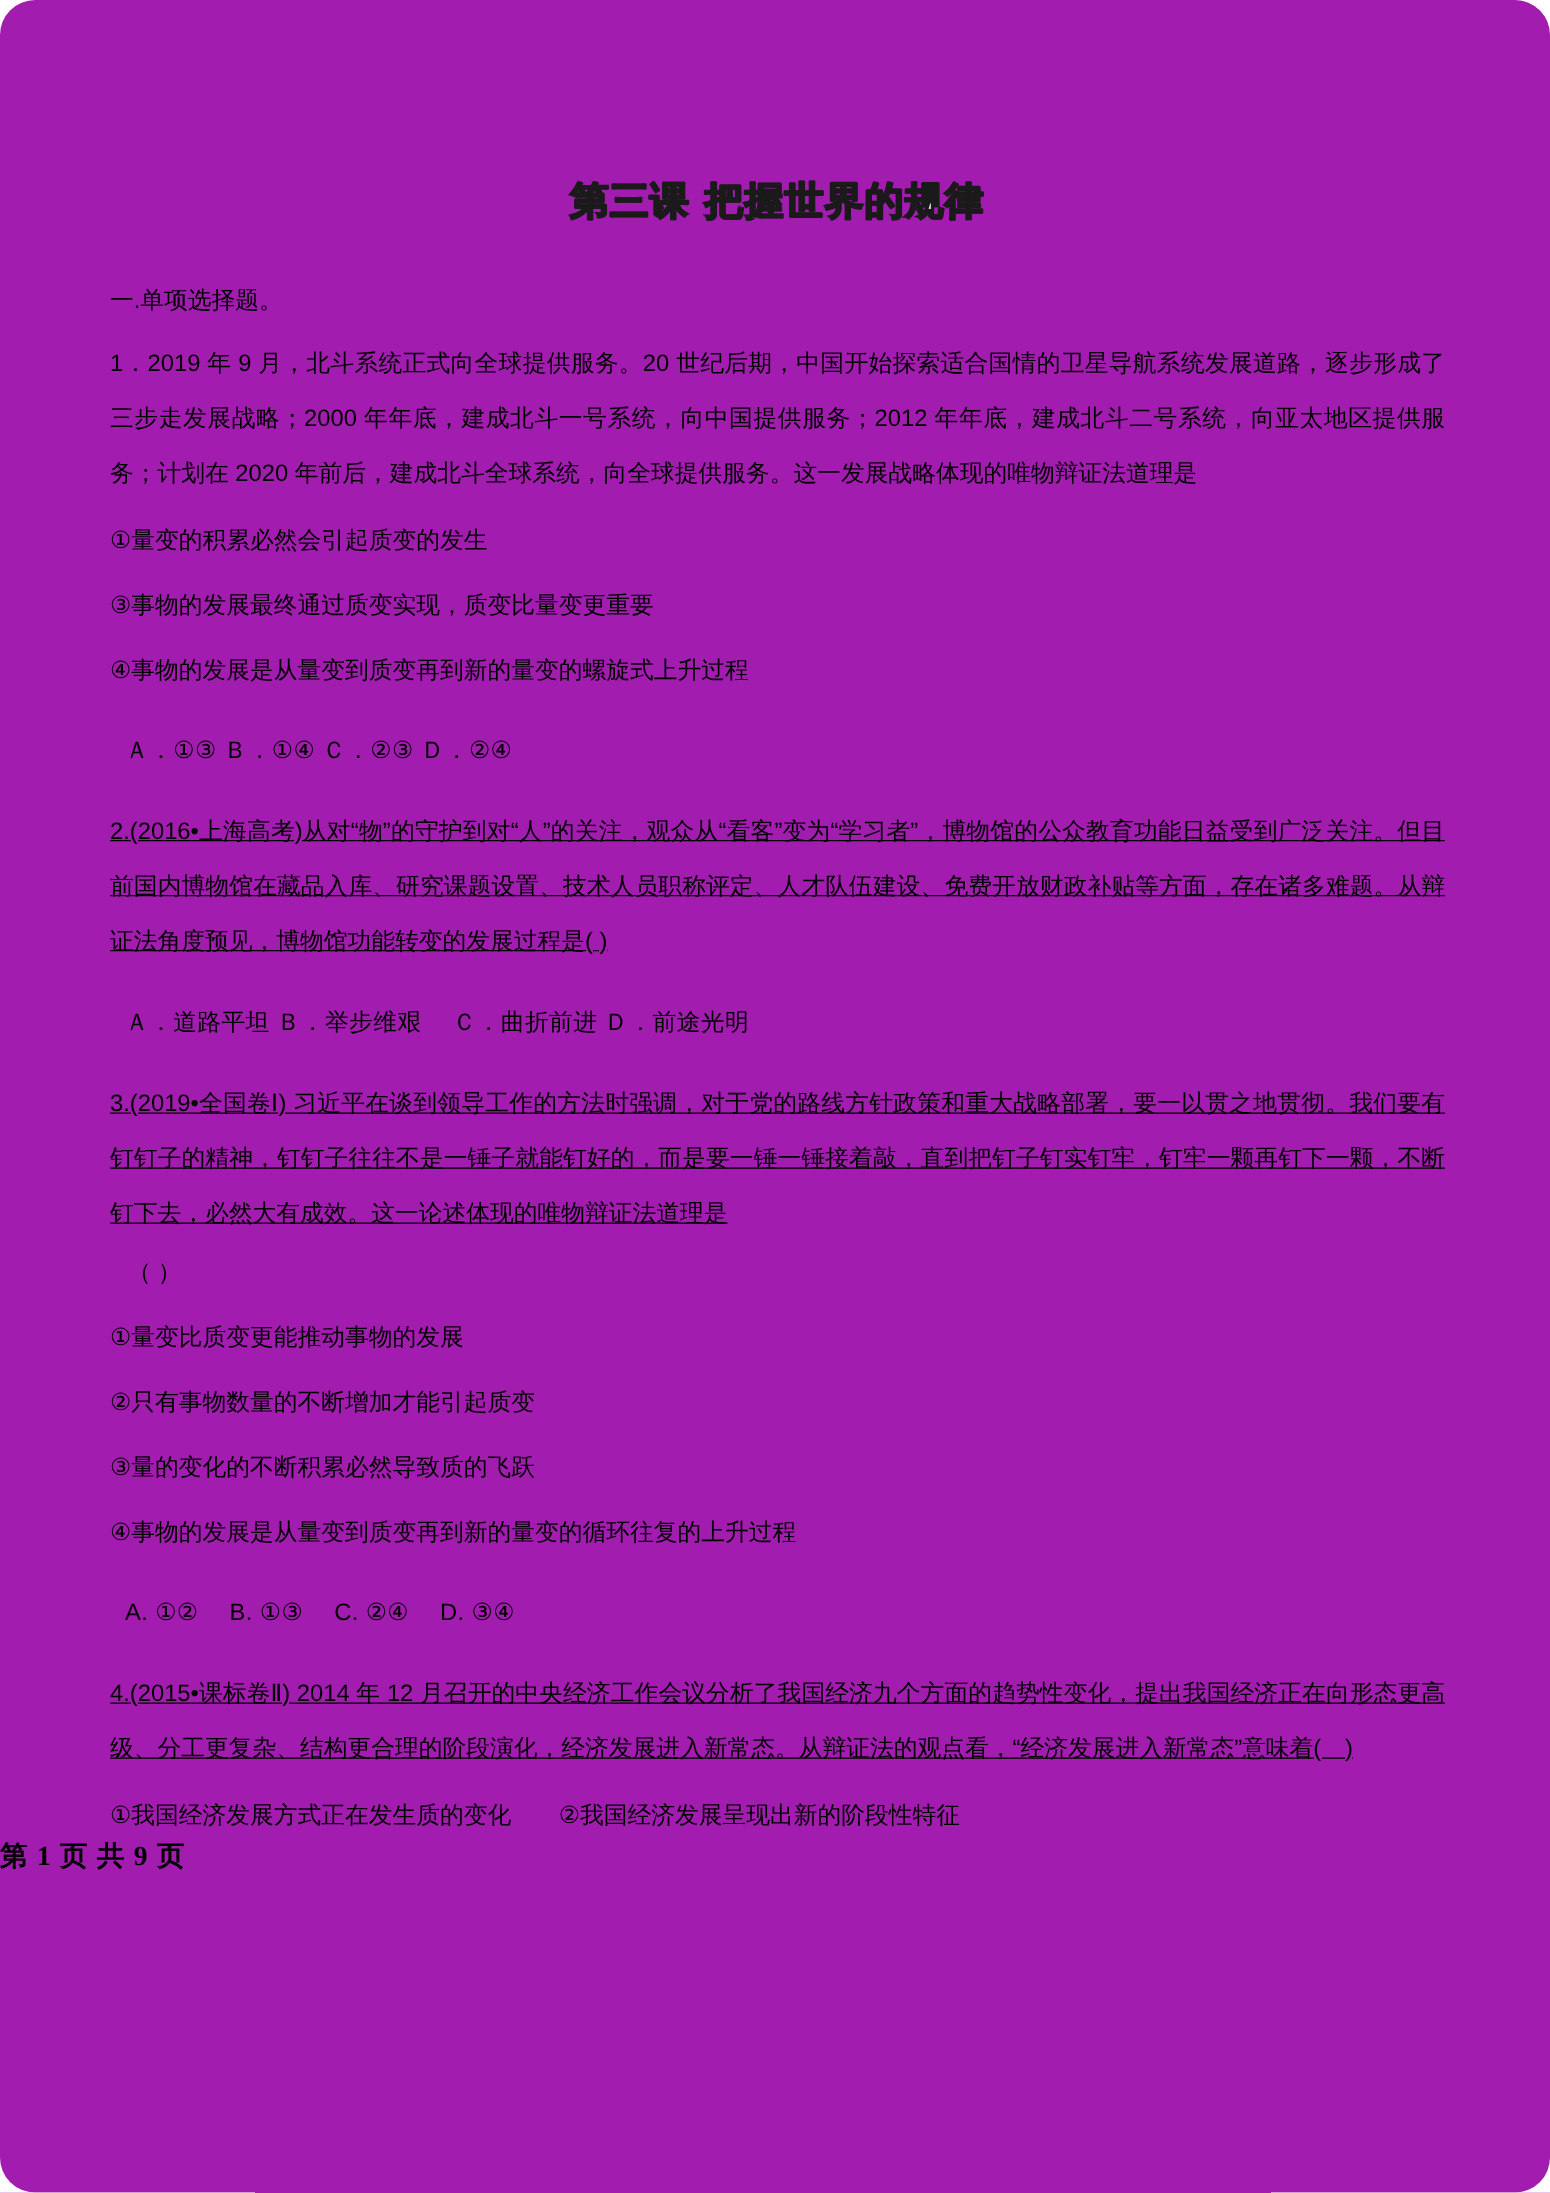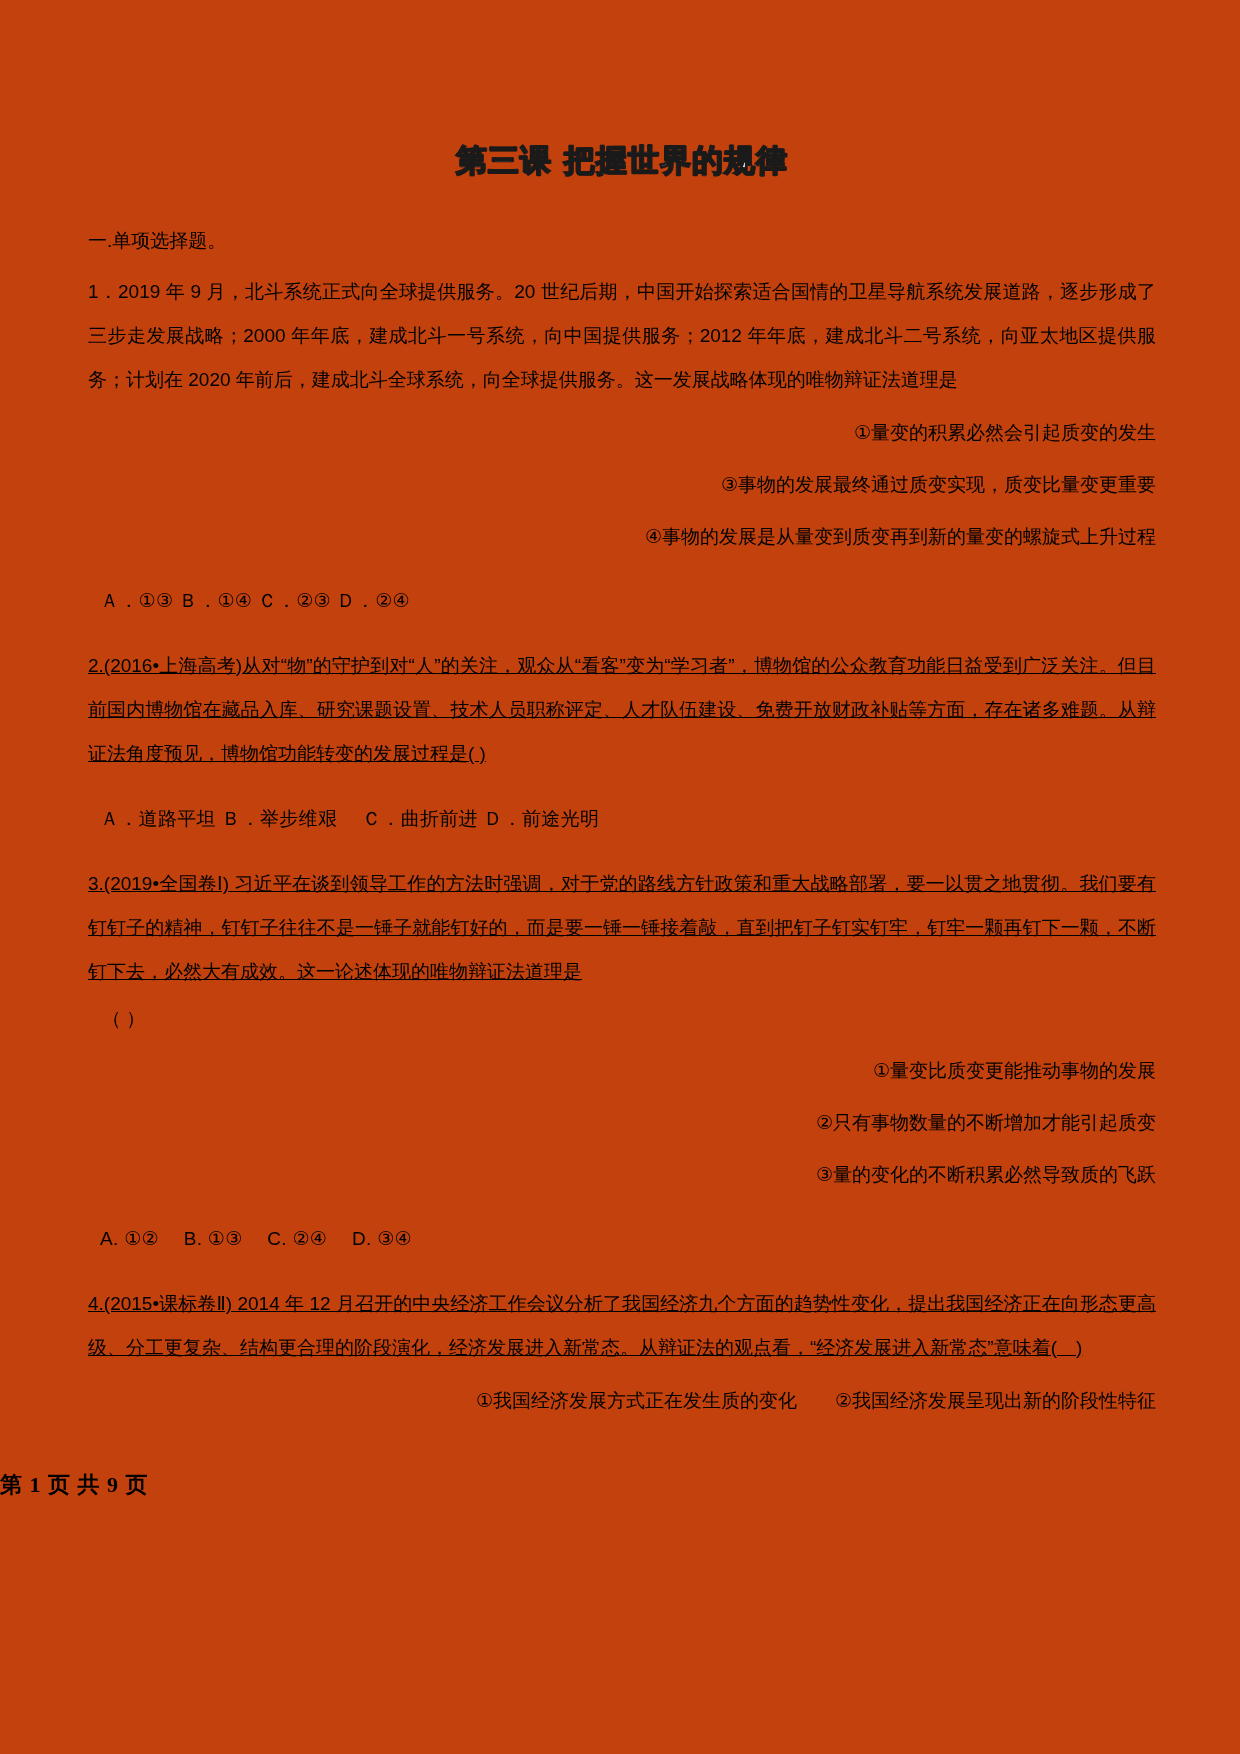--- a/index.html
+++ b/index.html
@@ -4,25 +4,26 @@
 <style>
   html, body {
     margin: 0;
     padding: 0;
     background: #ffffff;
   }
   .page {
     position: relative;
     width: 1240px;
     height: 1754px;
-    background: #c2410c;
+    background: #a21caf;
     margin: 0 auto;
     overflow: hidden;
     font-family: "Liberation Sans", "DejaVu Sans", sans-serif;
     color: #000000;
+    border-radius: 28px;
   }
   .content {
     position: absolute;
     left: 88px;
     top: 0;
     width: 1068px;
   }
 
   
   .title-block {
@@ -73,21 +74,20 @@
   }
   p.para.tight {
     padding-top: 10px;
     text-decoration: underline;
   }
   p.opt {
     margin: 0;
     padding-top: 10px;
     font-size: 19px;
     line-height: 42px;
-    text-align: right;
   }
   p.answers {
     margin: 12px;
     padding-top: 10px;
     font-size: 19px;
     line-height: 42px;
     letter-spacing: 0.3px;
   }
   p.indent-paren {
     margin: 0;
@@ -129,20 +129,21 @@
     <p class="answers">Ａ．①③ Ｂ．①④ Ｃ．②③ Ｄ．②④</p>
 
     <p class="para tight">2.(2016•上海高考)从对“物”的守护到对“人”的关注，观众从“看客”变为“学习者”，博物馆的公众教育功能日益受到广泛关注。但目前国内博物馆在藏品入库、研究课题设置、技术人员职称评定、人才队伍建设、免费开放财政补贴等方面，存在诸多难题。从辩证法角度预见，博物馆功能转变的发展过程是(    )</p>
     <p class="answers">Ａ．道路平坦 Ｂ．举步维艰 　Ｃ．曲折前进 Ｄ．前途光明</p>
 
     <p class="para tight">3.(2019•全国卷Ⅰ) 习近平在谈到领导工作的方法时强调，对于党的路线方针政策和重大战略部署，要一以贯之地贯彻。我们要有钉钉子的精神，钉钉子往往不是一锤子就能钉好的，而是要一锤一锤接着敲，直到把钉子钉实钉牢，钉牢一颗再钉下一颗，不断钉下去，必然大有成效。这一论述体现的唯物辩证法道理是</p>
     <p class="indent-paren">（ ）</p>
     <p class="opt">①量变比质变更能推动事物的发展</p>
     <p class="opt">②只有事物数量的不断增加才能引起质变</p>
     <p class="opt">③量的变化的不断积累必然导致质的飞跃</p>
+    <p class="opt">④事物的发展是从量变到质变再到新的量变的循环往复的上升过程</p>
     <p class="answers">A. ①②　 B. ①③　 C. ②④　 D. ③④</p>
 
     <p class="para tight">4.(2015•课标卷Ⅱ) 2014 年 12 月召开的中央经济工作会议分析了我国经济九个方面的趋势性变化，提出我国经济正在向形态更高级、分工更复杂、结构更合理的阶段演化，经济发展进入新常态。从辩证法的观点看，“经济发展进入新常态”意味着(　)</p>
     <p class="opt">①我国经济发展方式正在发生质的变化　　②我国经济发展呈现出新的阶段性特征</p>
 
   </div>
 
   <div class="footer">第 1 页 共 9 页</div>
 </div>
 

